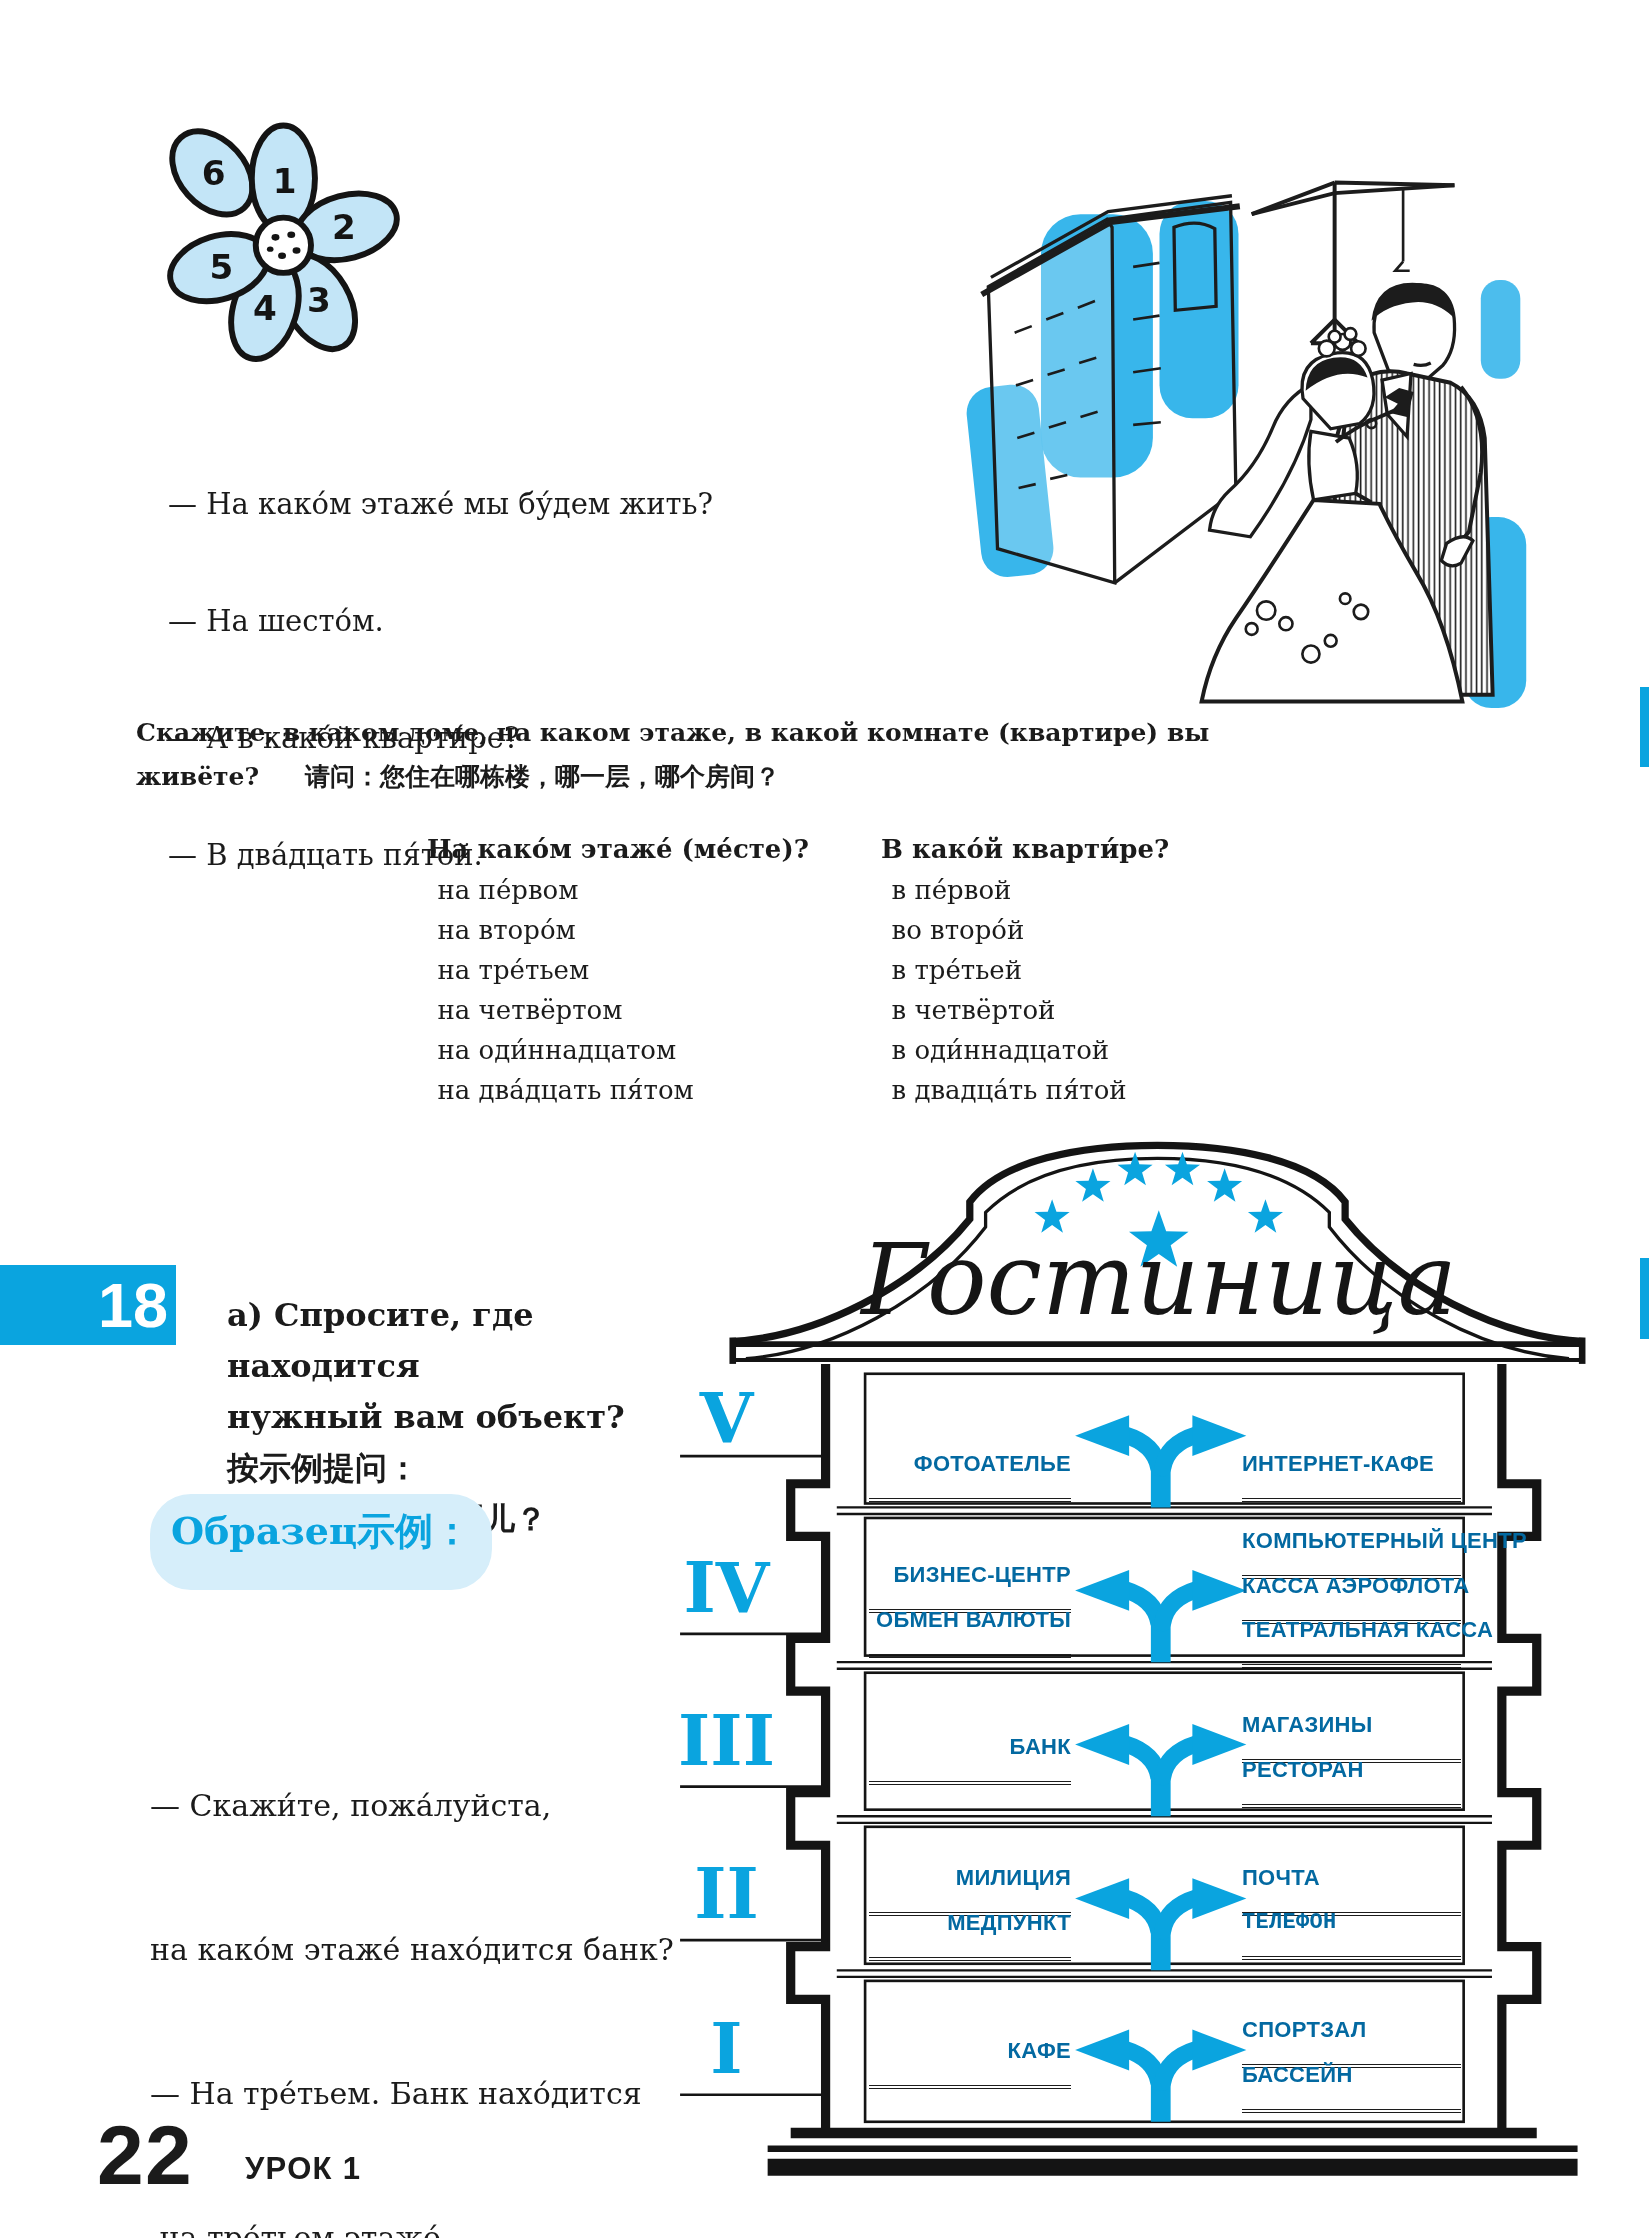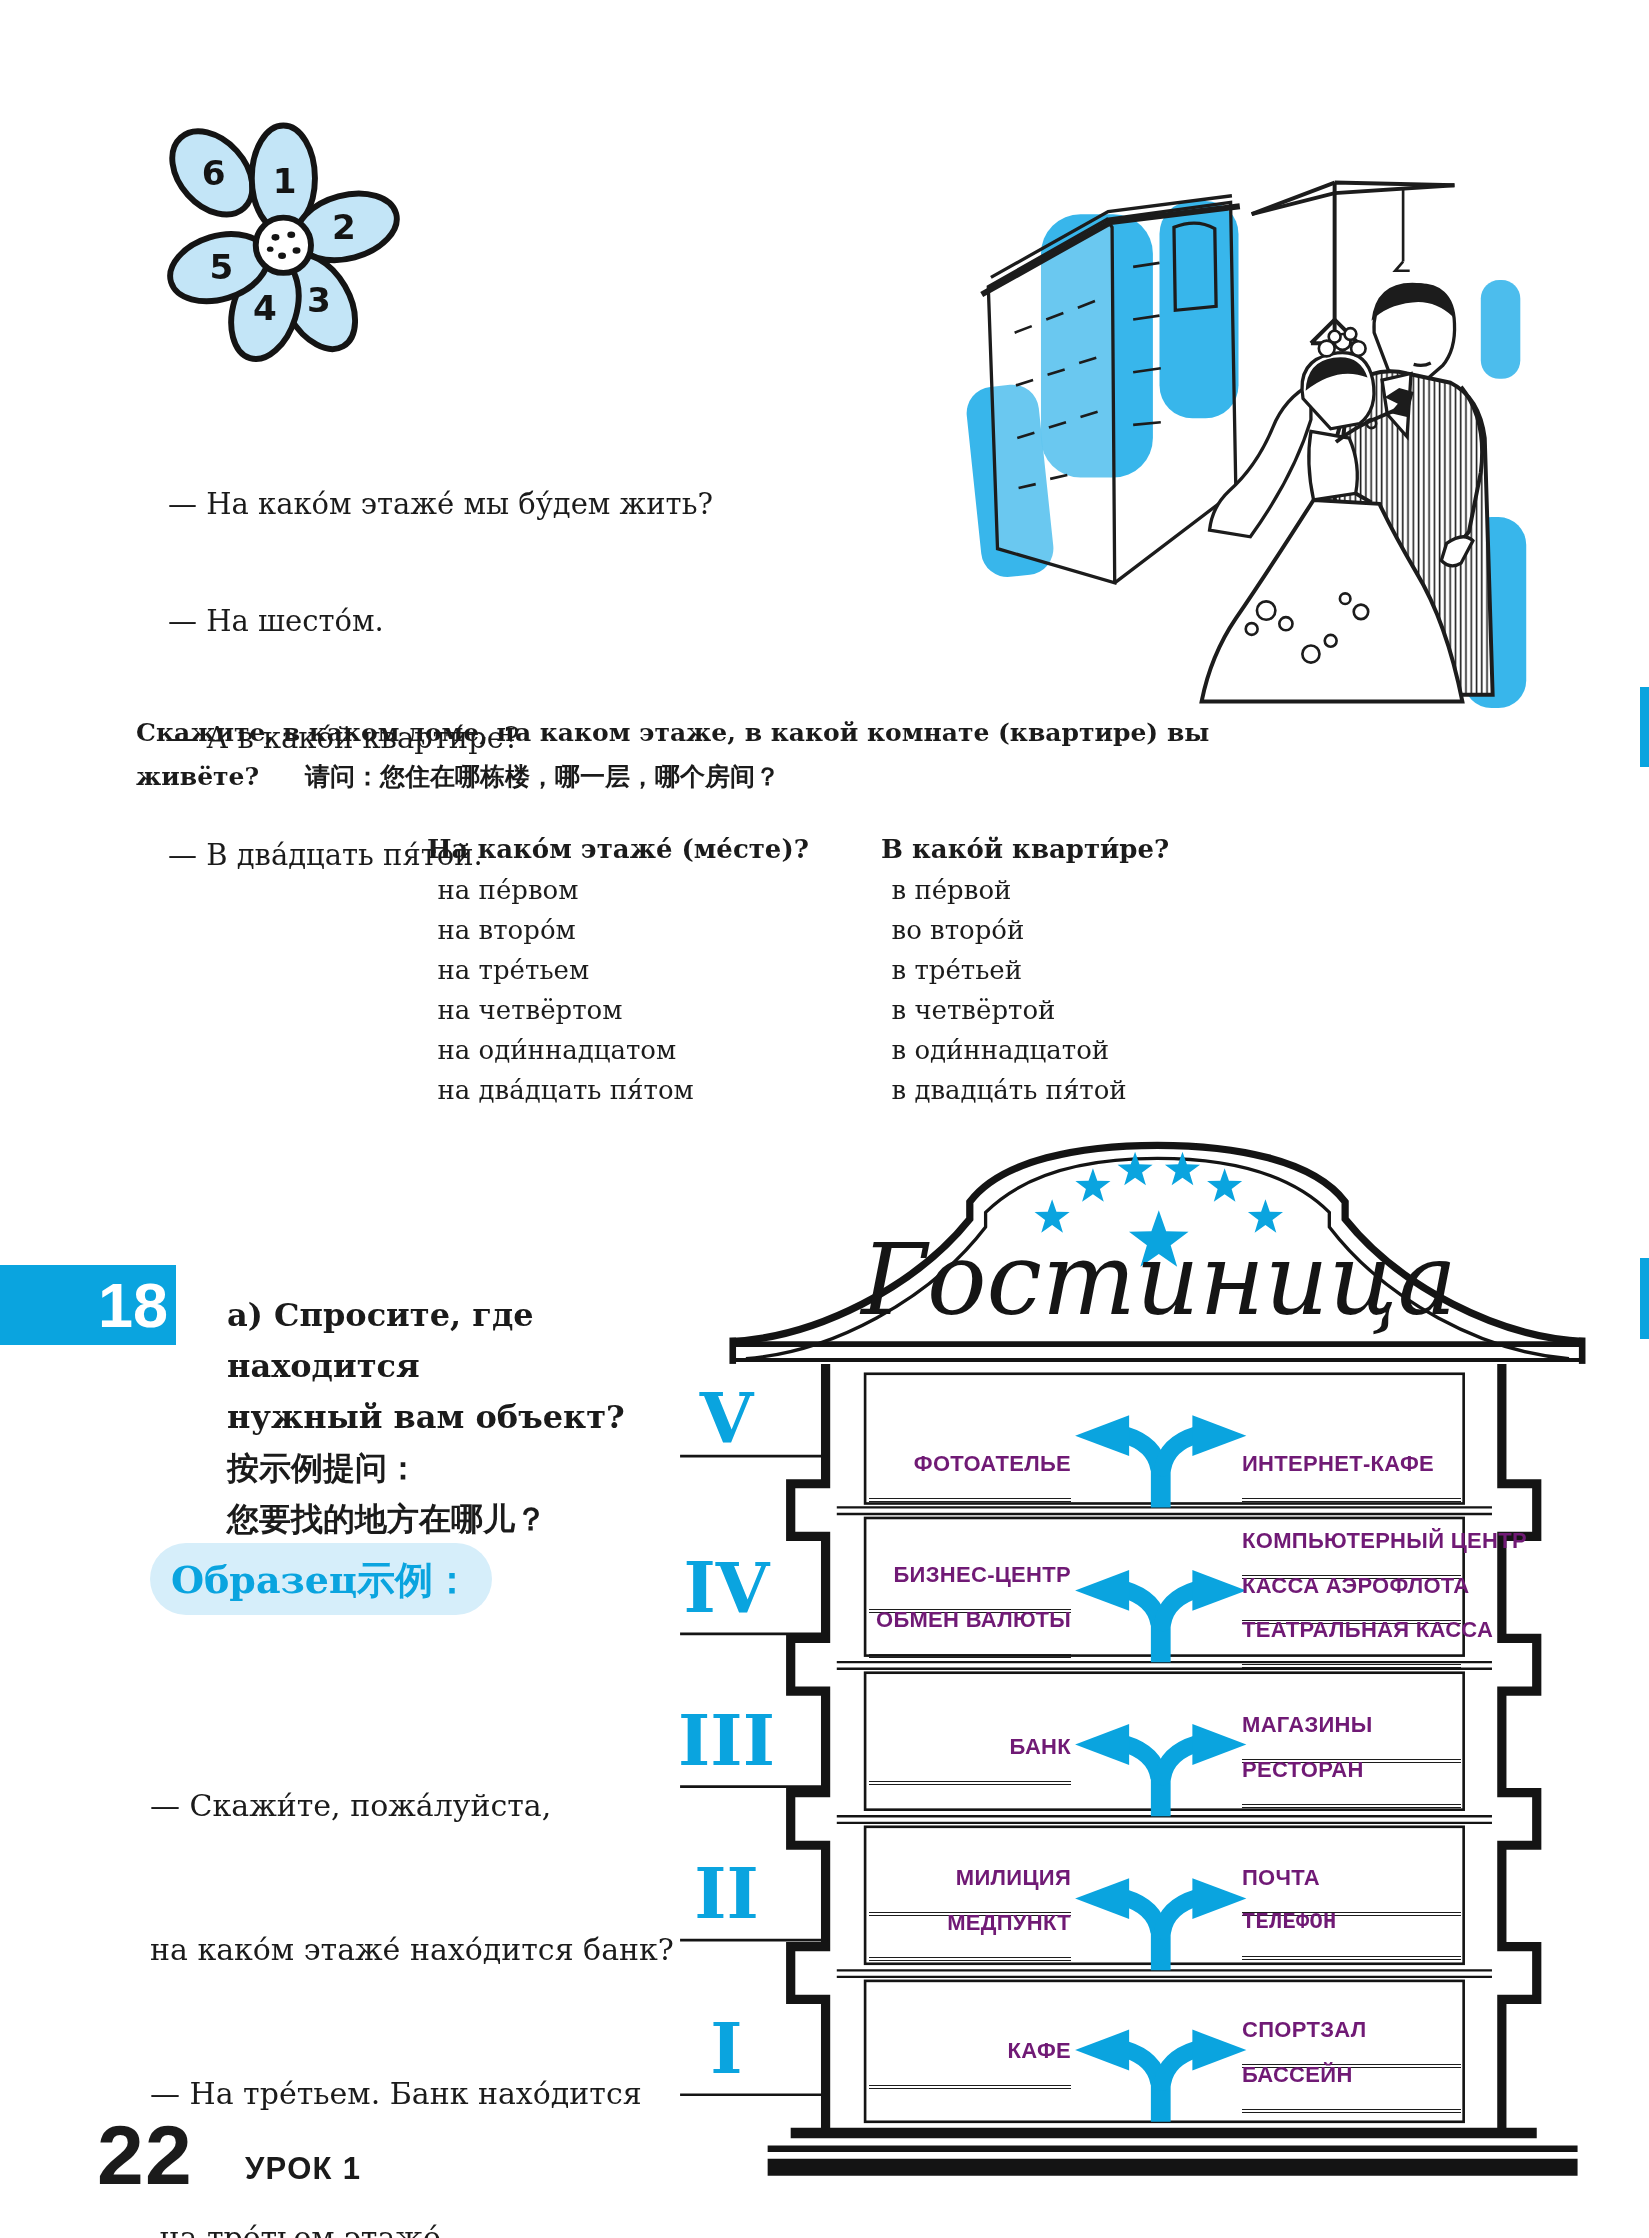--- a/index.html
+++ b/index.html
@@ -17,21 +17,21 @@
   .trow{height:40px;white-space:nowrap;padding-left:10.5px;}
   
   .ex-badge{background:var(--accent);color:#fff;text-align:right;
             font:700 63px/80px "Liberation Sans",sans-serif;padding-right:8px;box-sizing:border-box;}
   .ex-text{font-weight:700;font-size:32px;line-height:51px;white-space:nowrap;}
   .pill{background:#d6eefa;border-radius:41px;color:var(--accent);
         font-weight:700;font-size:38px;line-height:74px;text-align:center;white-space:nowrap;}
   
   .hotel-sign{font-style:italic;font-size:99px;text-align:center;color:#151515;white-space:nowrap;}
   .numeral{width:125px;text-align:center;font:700 69px/69px "DejaVu Serif",serif;color:var(--accent);}
-  .lbl{font:700 22px "Liberation Sans",sans-serif;color:#701a75;letter-spacing:0.3px;
+  .lbl{font:700 22px "Liberation Sans",sans-serif;color:#0369a1;letter-spacing:0.3px;
        border-bottom:4.6px double #1c1c1c;padding-bottom:21px;box-sizing:border-box;white-space:nowrap;}
   .lbl-left{left:869px;width:202px;text-align:right;}
   .lbl-right{left:1242px;width:219px;text-align:left;}
   
   .footer-num{font:700 84px/78px "Liberation Sans",sans-serif;letter-spacing:1.3px;}
   .footer-lesson{font:700 31px "Liberation Sans",sans-serif;letter-spacing:1.3px;white-space:nowrap;}
   .edge-tab{width:10px;background:var(--accent);}
   :root{--accent:#0aa4df;}
 </style>
 </head>
@@ -179,21 +179,21 @@
 
   <div class="abs ex-badge" style="left:0;top:1265px;width:176px;height:80px;">18</div>
   <div class="abs ex-text" style="left:227px;top:1290px;">
     <div>а) Спросите, где</div>
     <div>находится</div>
     <div>нужный вам объект?</div>
     <div>按示例提问：</div>
     <div>您要找的地方在哪儿？</div>
   </div>
 
-  <div class="abs pill" style="left:150px;top:1543px;width:342px;height:72px;">Образец示例：</div>
+  <div class="abs pill" style="left:150px;top:1494px;width:342px;height:96px;">Образец示例：</div>
 
   <div class="abs sample" style="left:150px;top:1686px;">
     <div>— Скажи́те, пожа́луйста,</div>
     <div>на како́м этаже́ нахо́дится банк?</div>
     <div>— На тре́тьем. Банк нахо́дится</div>
     <div> на тре́тьем этаже́.</div>
     
   </div>
 
   <svg class="abs" style="left:659px;top:1130px;" width="991" height="1067" viewBox="1000 1715 1505 1620">

